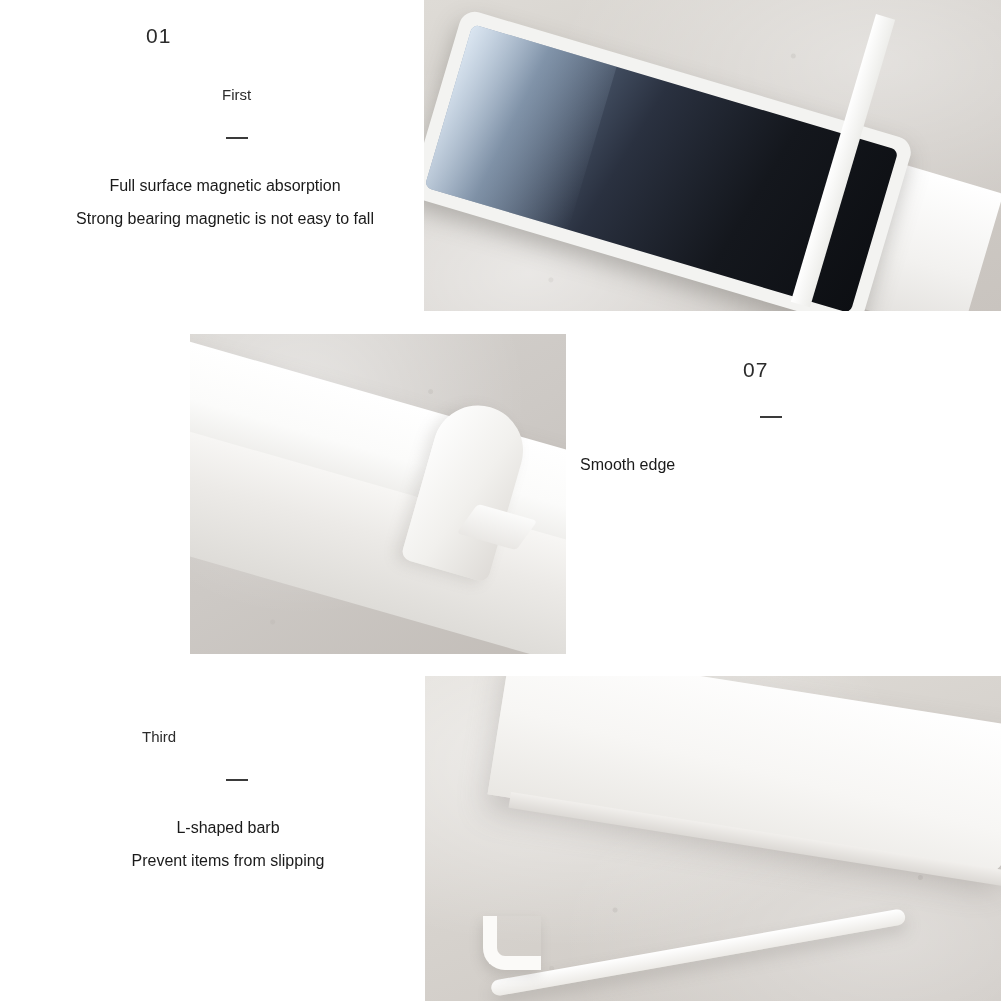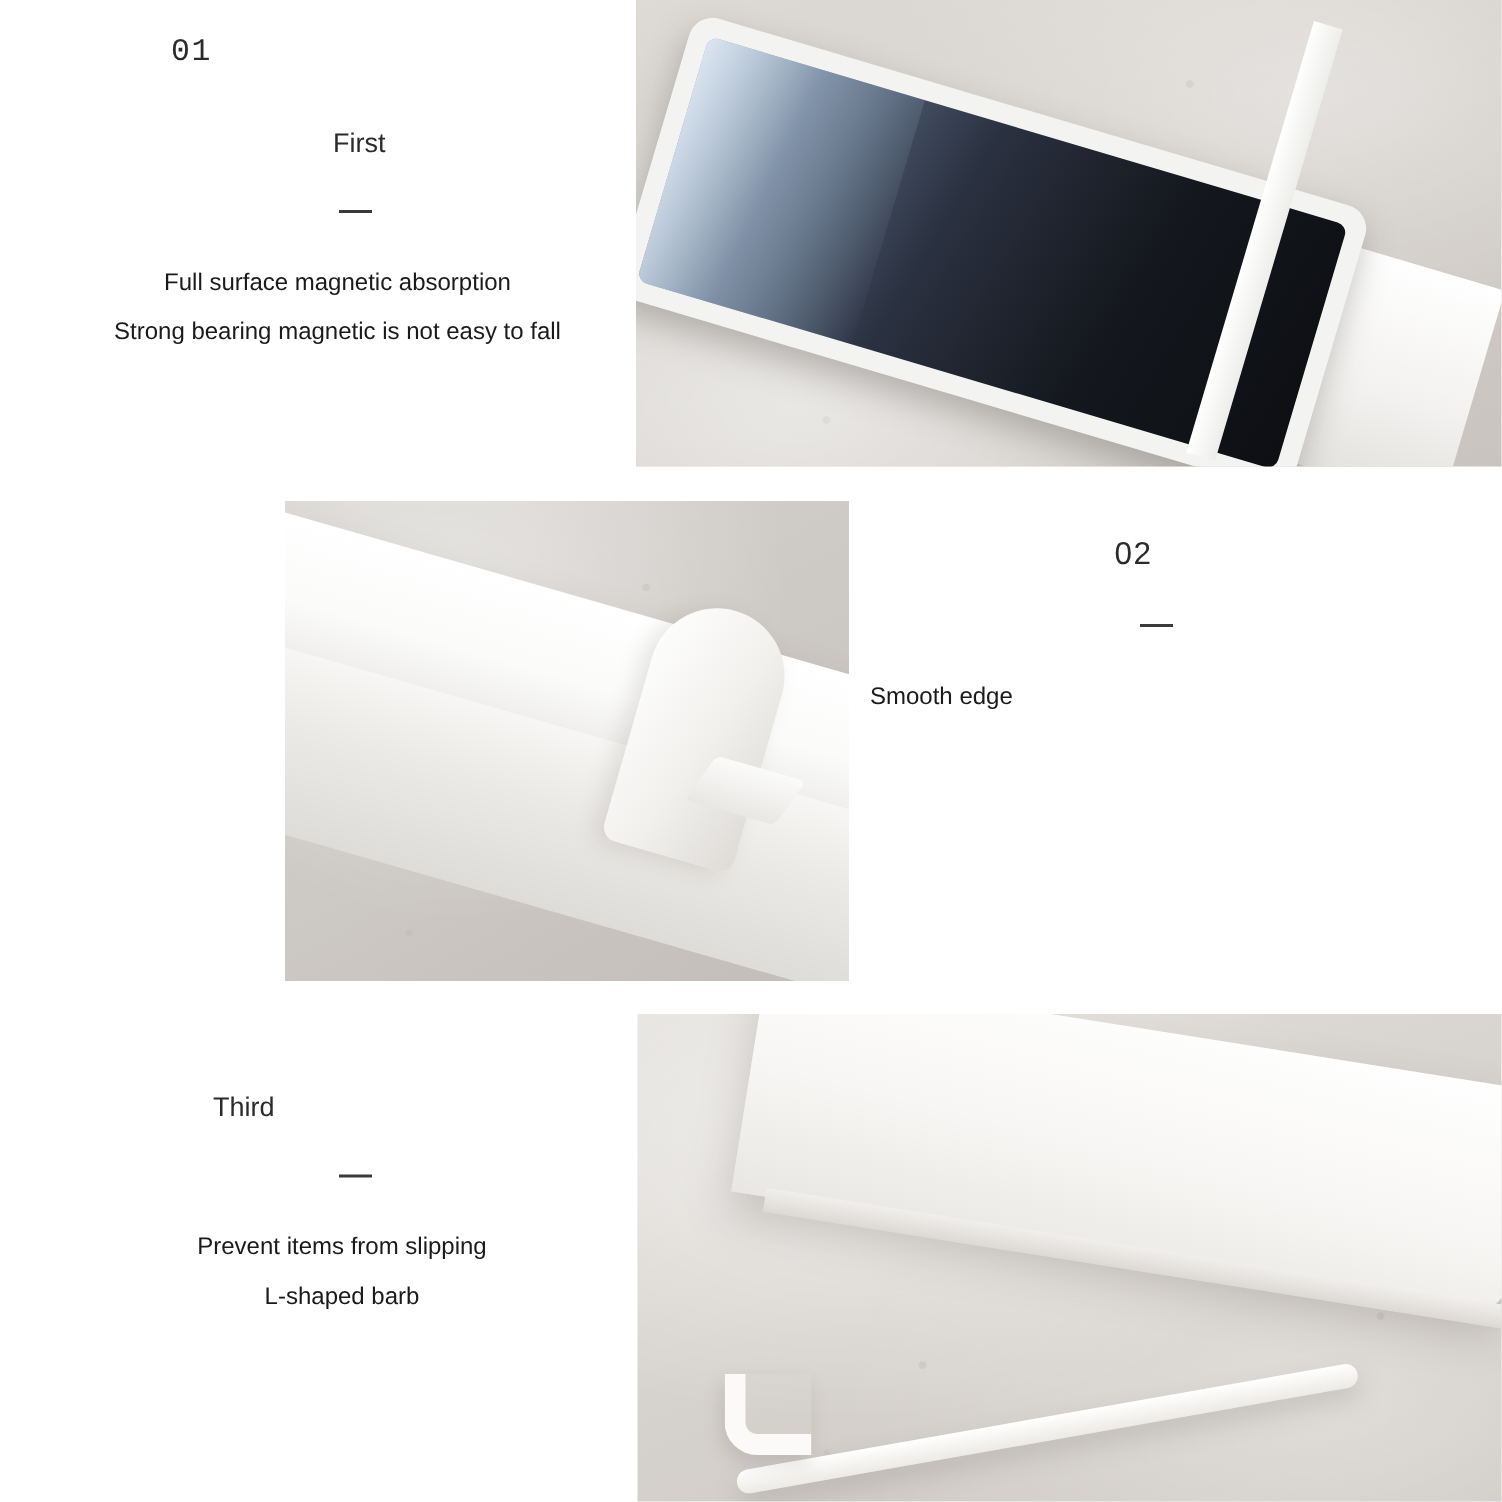--- a/index.html
+++ b/index.html
@@ -27,21 +27,21 @@
   .feature {
     position: absolute;
   }
   .feature .num {
     font-size: 21px;
     letter-spacing: 1px;
     color: #2b2b2b;
     font-weight: 400;
   }
   .feature .name {
-    font-size: 18px;
+    font-size: 15px;
     color: #2b2b2b;
     margin-top: 38px;
     font-weight: 400;
   }
   .feature .rule {
     width: 22px;
     height: 2px;
     background: #3a3a3a;
     margin-top: 34px;
   }
@@ -54,21 +54,21 @@
     color: #1a1a1a;
     white-space: nowrap;
   }
 
   
   #feature-1 {
     left: 30px;
     top: 24px;
     width: 390px;
   }
-  #feature-1 .num { margin-left: 84px; font-family: Liberation Mono, monospace; }
+  #feature-1 .num { margin-left: 116px; }
   #feature-1 .name { margin-left: 192px; }
   #feature-1 .rule { margin-left: 196px; }
   #feature-1 .desc { text-align: center; }
 
   
   #feature-2 {
     left: 580px;
     top: 358px;
     width: 400px;
   }
@@ -318,33 +318,33 @@
 
   <div class="photo" id="photo-shelf">
     <div class="speckle"></div>
     <div class="rack-main"></div>
     <div class="rack-face"></div>
     <div class="rack-round"></div>
     <div class="rack-foot"></div>
   </div>
 
   <div class="feature" id="feature-2">
-    <div class="num">02</div>
+    <div class="num">07</div>
     <div class="rule"></div>
     <div class="desc">
       <div class="line">Smooth edge</div>
     </div>
   </div>
 
   <div class="feature" id="feature-3">
     <div class="name">Third</div>
     <div class="rule"></div>
     <div class="desc">
+      <div class="line">L-shaped barb</div>
       <div class="line">Prevent items from slipping</div>
-      <div class="line">L-shaped barb</div>
     </div>
   </div>
 
   <div class="photo" id="photo-barb">
     <div class="speckle"></div>
     <div class="barb-plate"></div>
     <div class="barb-edge"></div>
     <div class="barb-rod"></div>
     <div class="barb-hook"></div>
   </div>

